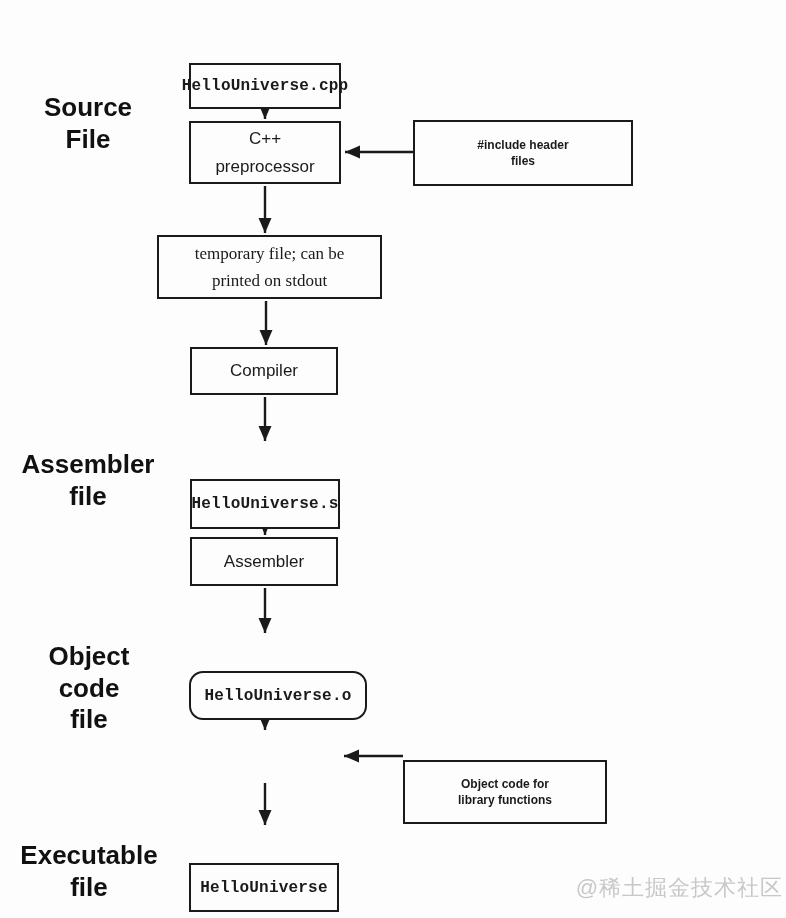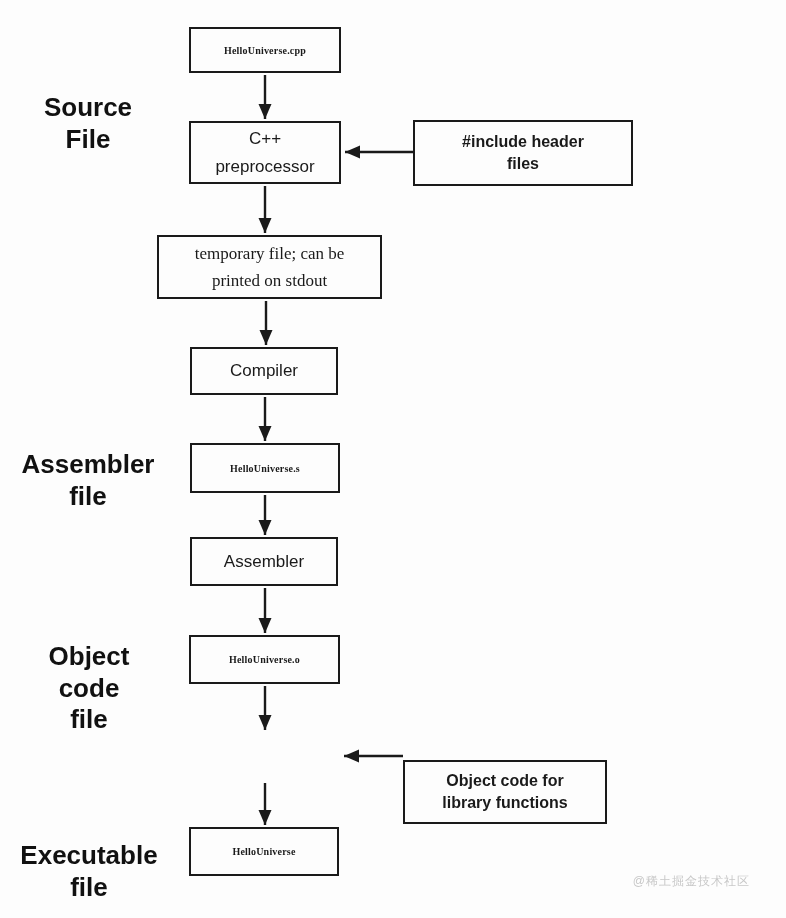--- a/index.html
+++ b/index.html
@@ -32,44 +32,45 @@
     justify-content: center;
     text-align: center;
     white-space: pre-line;
   }
   .box.sans {
     font-size: 17px;
     line-height: 1.6;
     font-weight: 400;
   }
   .box.mono {
-    font-family: Liberation Serif, serif;
+    font-family: Liberation Mono, monospace;
     font-weight: bold;
-    font-size: 10px;
+    font-size: 16px;
     letter-spacing: 0.2px;
+    margin-top: 36px;
   }
   .box.boldsans {
-    font-size: 16px;
+    font-size: 12px;
     font-weight: bold;
     line-height: 1.35;
   }
   .side-label {
     position: absolute;
     font-size: 26px;
     font-weight: bold;
     line-height: 1.22;
     text-align: center;
     white-space: pre-line;
     color: #111111;
   }
   .watermark {
     position: absolute;
-    right: 36px;
+    right: 3px;
     top: 873px;
-    font-size: 12px;
+    font-size: 22px;
     color: #c8c8c8;
     letter-spacing: 1px;
   }
 </style>
 </head>
 <body>
 
 <div id="canvas">
 
   <svg class="arrows" width="786" height="918" viewBox="0 0 786 918">
@@ -113,21 +114,21 @@
 
   <div class="box sans" style="left:157px; top:235px; width:225px; height:64px;font-family:Liberation Serif, serif;">temporary file; can be
 printed on stdout</div>
 
   <div class="box sans" style="left:190px; top:347px; width:148px; height:48px;">Compiler</div>
 
   <div class="box mono" style="left:190px; top:443px; width:150px; height:50px;">HelloUniverse.s</div>
 
   <div class="box sans" style="left:190px; top:537px; width:148px; height:49px;">Assembler</div>
 
-  <div class="box mono" style="left:189px; top:635px; width:151px; height:49px;">HelloUniverse.o</div>
+  <div class="box mono" style="left:189px; top:635px; width:178px; height:49px;border-radius:14px;">HelloUniverse.o</div>
 
 
   <div class="box boldsans" style="left:403px; top:760px; width:204px; height:64px;">Object code for
 library functions</div>
 
   <div class="box mono" style="left:189px; top:827px; width:150px; height:49px;">HelloUniverse</div>
 
   <div class="watermark">@稀土掘金技术社区</div>
 
 </div>

